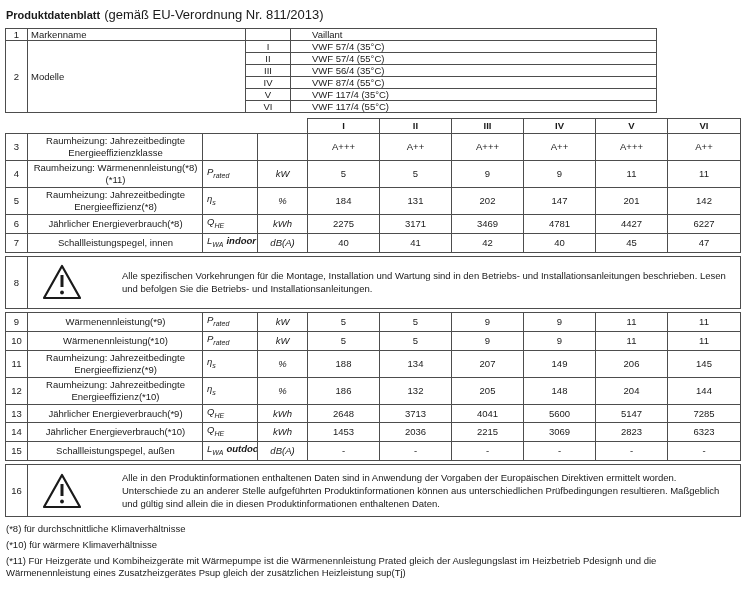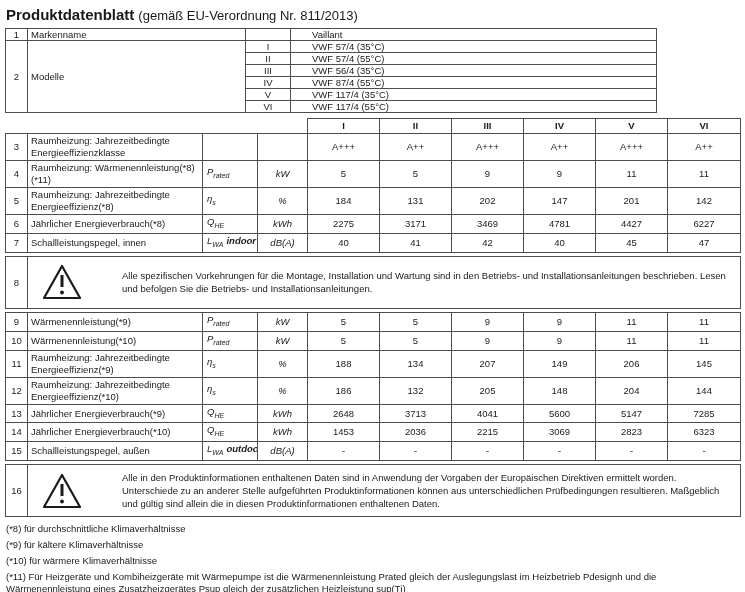--- a/index.html
+++ b/index.html
@@ -1,40 +1,40 @@
 <!DOCTYPE html>
 <html><head>
 <meta charset="utf-8">
 <style>
   * { box-sizing: border-box; }
   html,body { margin:0; padding:0; background:#fff; }
   body { font-family:"Liberation Sans", sans-serif; color:#1a1a1a; }
   .page { width:745px; height:592px; padding:7px 0 0 5px; overflow:hidden; background:#fff; }
 
   .title { font-size:13px; line-height:15px; margin:0 0 5px 1px; white-space:nowrap; }
-  .title .t-main { font-weight:bold; font-size:15px; }
+  .title .t-main { font-weight:bold; font-size:11px; }
   .title .t-rest { margin-left:4px; }
 
   table { border-collapse:collapse; table-layout:fixed; }
 
   
   .top-table { width:651px; }
   .top-table td { border:1px solid #4d4d4d; font-size:9.5px; line-height:11px; height:12px; padding:0 3px; overflow:hidden; }
   .top-table td.num { text-align:center; padding:0; }
   .top-table td.rom { text-align:center; padding:0; }
   .top-table td.val { padding-left:21px; }
 
   
   .seg { width:735px; margin-top:3px; }
   #seg0 { margin-top:5px; }
   .seg td, .seg th { border:1px solid #4d4d4d; font-size:9.5px; line-height:12px; padding:1px 2px; overflow:hidden; }
   .seg th.colh { font-weight:bold; text-align:center; height:15px; }
   .seg td.hblank { border:none; background:transparent; }
   .seg td.num { text-align:center; }
-  .seg td.lbl { padding-left:3px; }
+  .seg td.lbl { padding-left:3px;text-align:center; }
   .seg td.sym { font-style:italic; padding-left:4px; }
   .seg td.sym sub { font-size:7px; }
   .seg td.sym .sfx { margin-left:3px;font-weight:bold; }
   .seg td.unit { font-style:italic; text-align:center; }
   .seg td.val { text-align:center; }
 
   
   .warn { width:735px; margin-top:3px; }
   .warn td { border:1px solid #4d4d4d; font-size:9.5px; }
   .warn td.num { text-align:center; }
@@ -325,18 +325,17 @@
             </svg>
             <div class="warn-text">Alle in den Produktinformationen enthaltenen Daten sind in Anwendung der Vorgaben der Europäischen Direktiven ermittelt worden. Unterschiede zu an anderer Stelle aufgeführten Produktinformationen können aus unterschiedlichen Prüfbedingungen resultieren. Maßgeblich und gültig sind allein die in diesen Produktinformationen enthaltenen Daten.</div>
           </div>
         </td>
       </tr>
     </tbody>
   </table>
 
   <div class="footnotes">
     <p>(*8) für durchschnittliche Klimaverhältnisse</p>
-    <p>(*9) für kältere Klimaverhältnisse</p>
     <p>(*10) für wärmere Klimaverhältnisse</p>
     <p>(*11) Für Heizgeräte und Kombiheizgeräte mit Wärmepumpe ist die Wärmenennleistung Prated gleich der Auslegungslast im Heizbetrieb Pdesignh und die Wärmenennleistung eines Zusatzheizgerätes Psup gleich der zusätzlichen Heizleistung sup(Tj)</p>
   </div>
 
 </div>
 
 </body></html>

